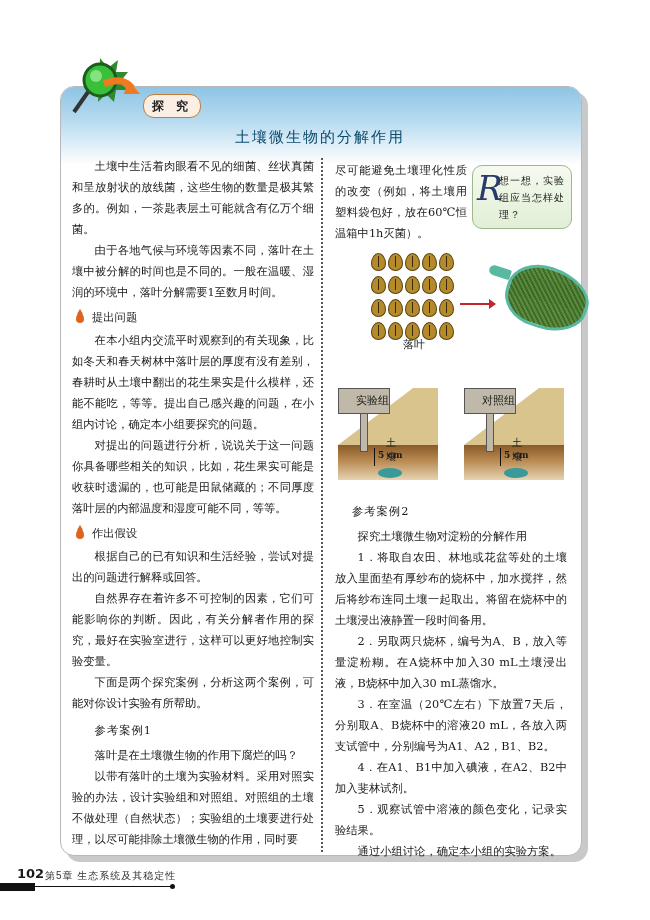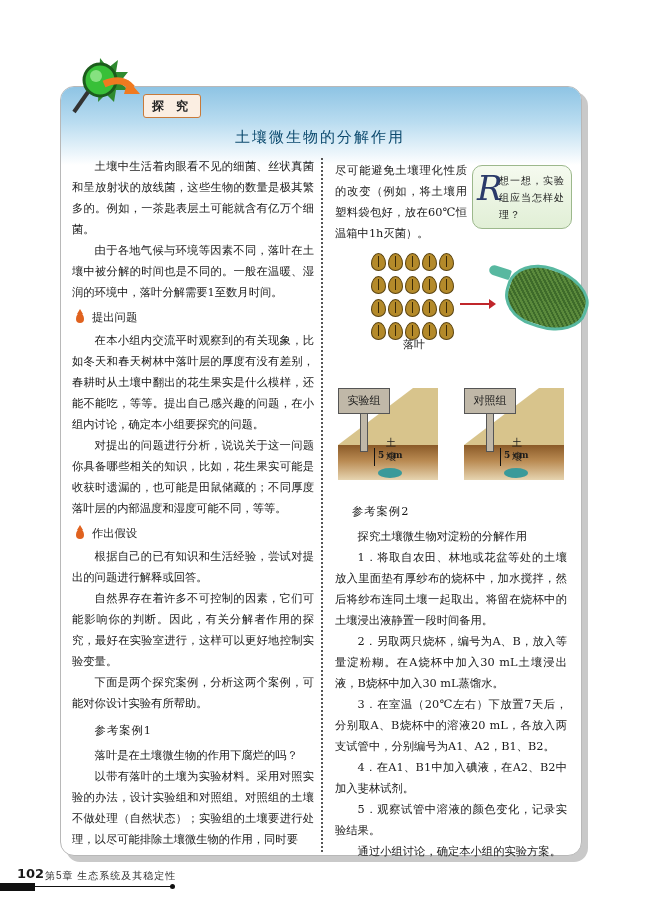--- a/index.html
+++ b/index.html
@@ -15,21 +15,21 @@
   }
   .card-head {
     position:absolute; left:0; top:0; width:100%; height:78px;
     background:linear-gradient(to bottom, #8ec4e4 0%, #b9dcf0 45%, #ffffff 100%);
   }
   .logo {
     position:absolute; left:70px; top:54px; width:70px; height:70px; z-index:5;
   }
   .tag {
     position:absolute; left:143px; top:94px; width:56px; height:22px; z-index:6;
-    background:#fbeee2; border:1.5px solid #c87a3a; border-radius:3px;
+    background:#fbeee2; border:1.5px solid #c87a3a; border-radius:11px;
     font-family:"DejaVu Sans", sans-serif; font-size:12px; font-weight:bold;
     text-align:center; line-height:22px; letter-spacing:4px; color:#222;
   }
   .title {
     position:absolute; left:60px; top:128px; width:520px; text-align:center;
     font-family:"DejaVu Sans", sans-serif; font-size:15px; letter-spacing:2px; color:#0c4a6e;
   }
   .col {
     position:absolute; font-size:11.3px; line-height:21px;
   }
@@ -94,21 +94,21 @@
     clip-path:polygon(0 62%, 75% 0, 100% 0, 100% 62%);
   }
   .plot .soil {
     position:absolute; left:0; top:57px; width:100%; height:35px;
     background:linear-gradient(to bottom, #8a5a28, #b98a52 45%, #e6d4b0);
   }
   .plot .dirt-label { position:absolute; left:48px; top:48px; font-size:10px; font-family:Liberation Sans, sans-serif; letter-spacing:10px; }
   .plot .depth { position:absolute; left:40px; top:62px; font-size:9px; font-weight:bold; }
   .plot .depth-line { position:absolute; left:36px; top:60px; width:1px; height:18px; background:#111; }
   .plot .mesh { position:absolute; left:40px; top:80px; width:24px; height:10px; background:#3a9a9a; border-radius:50%; }
-  .sign { position:absolute; top:0; left:0; width:50px; height:24px; background:#c0b8a8; border:1.5px solid #555; font-family:"DejaVu Sans", sans-serif; font-size:11px; line-height:24px; text-align:center; z-index:2; }
+  .sign { position:absolute; top:0; left:0; width:50px; height:24px; background:#c0b8a8; border:1.5px solid #555; font-family:"DejaVu Sans", sans-serif; font-size:11px; line-height:24px; text-align:right; z-index:2; }
   .post { position:absolute; left:22px; top:-6px; width:6px; height:68px; background:#c0b8a8; border:1px solid #555; z-index:1; }
   .footer-bar { position:absolute; left:0; top:883px; width:35px; height:8px; background:#111; }
   .footer-line { position:absolute; left:35px; top:886px; width:137px; height:1px; background:#111; }
   .footer-dot { position:absolute; left:170px; top:884px; width:5px; height:5px; border-radius:50%; background:#111; }
   .page-num { position:absolute; left:17px; top:866px; font-family:"DejaVu Sans", sans-serif; font-size:13px; font-weight:bold; }
   .chapter { position:absolute; left:45px; top:869px; font-family:Liberation Sans, sans-serif; font-size:10px; letter-spacing:1px; color:#333; }
 </style>
 </head>
 <body>
 

